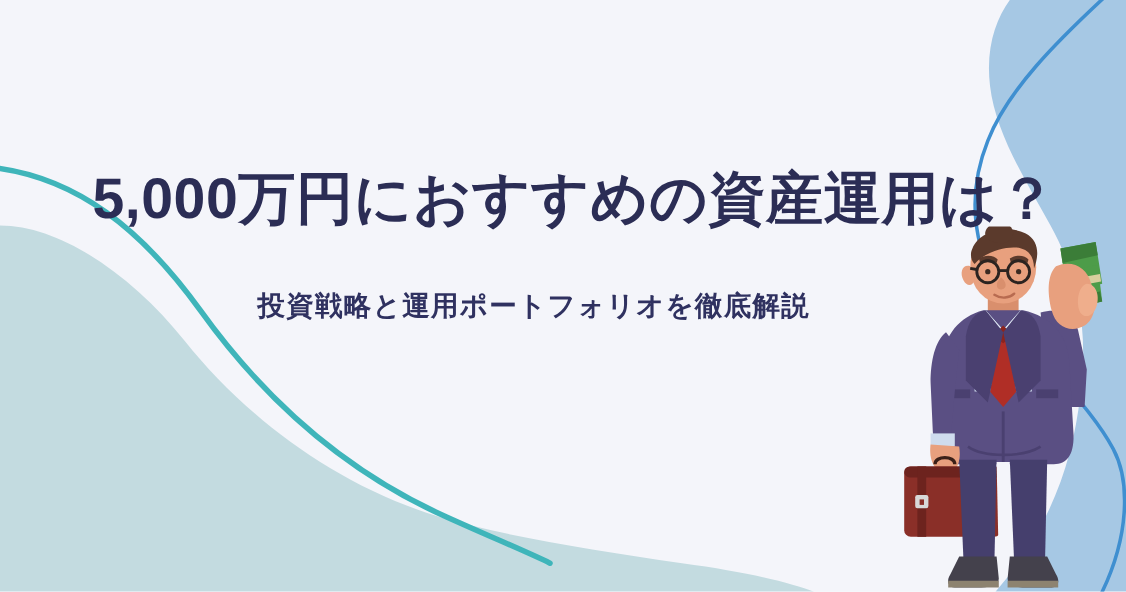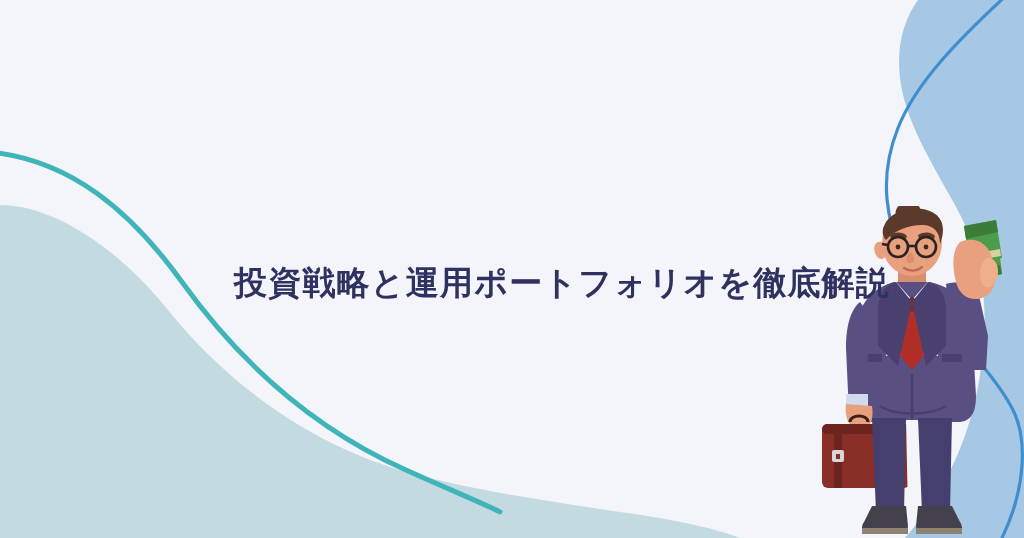--- a/index.html
+++ b/index.html
@@ -45,21 +45,21 @@
     letter-spacing: 0.5px;
     color: #2b2d55;
     white-space: nowrap;
     line-height: 1.15;
   }
   #subtitle {
     position: absolute;
     left: 234px;
     top: 262px;
     margin: 0;
-    font-size: 33px;
+    font-size: 25px;
     font-weight: 700;
     letter-spacing: 1.2px;
     color: #2f3160;
     white-space: nowrap;
     line-height: 1.3;
   }
 </style>
 </head>
 <body>
 
@@ -183,16 +183,17 @@
     <path fill="#453f6d" d="M 98 212 L 132 212 L 130 306 L 102 306 Z"></path>
     <path fill="#f4f5fa" d="M 86 214 L 98 214 L 96 306 L 88 306 Z"></path>
 
     <path fill="#44414c" d="M 52 300 L 86 300 L 88 320 C 88 326 82 328 72 328 L 48 328 C 42 328 40 322 44 316 Z"></path>
     <path fill="#8d8370" d="M 42 322 L 88 322 L 88 328 L 42 328 Z"></path>
     <path fill="#44414c" d="M 98 300 L 132 300 L 140 316 C 144 322 142 328 136 328 L 112 328 C 102 328 96 326 96 320 Z"></path>
     <path fill="#8d8370" d="M 96 322 L 142 322 L 142 328 L 96 328 Z"></path>
   </svg>
 
   <div class="text-layer">
+    <h1 id="title">5,000万円におすすめの資産運用は？</h1>
     <p id="subtitle">投資戦略と運用ポートフォリオを徹底解説</p>
   </div>
 
 </div>
 
 </body></html>

